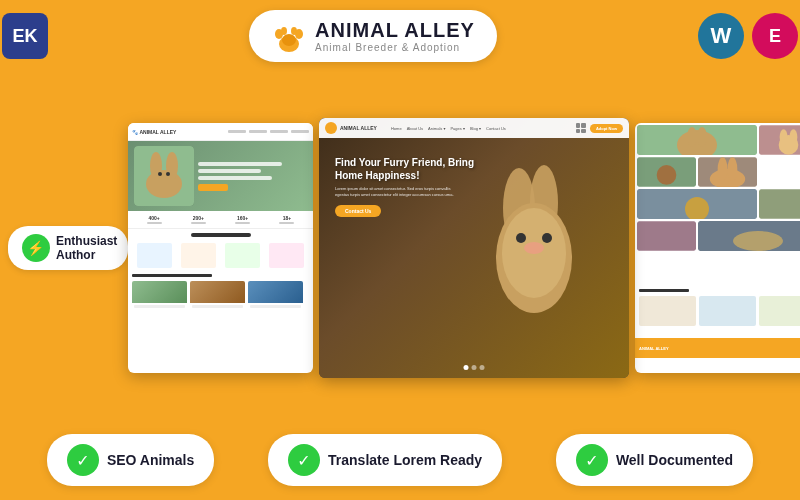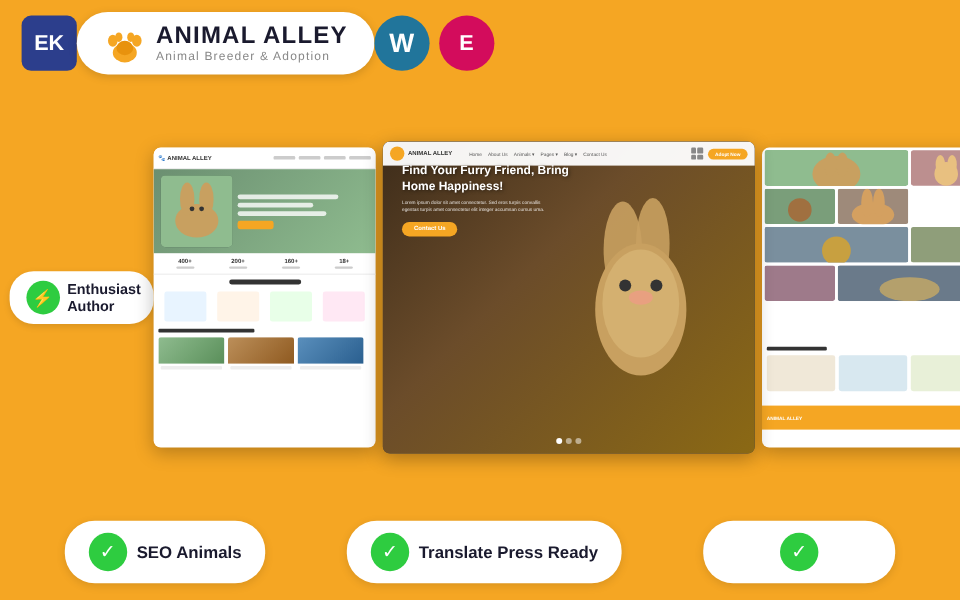--- a/index.html
+++ b/index.html
@@ -18,22 +18,23 @@
       position: relative;
       display: flex;
       flex-direction: column;
       align-items: center;
     }
 
     
     .top-bar {
       width: 100%;
       display: flex;
-      align-items: center;
-      padding: 10px 18px;
+      justify-content: space-between;
+      align-items: center;
+      padding: 10px 2px;
     }
 
     .top-logo-left {
       width: 46px;
       height: 46px;
       background: #2c3e8c;
       border-radius: 8px;
       display: flex;
       align-items: center;
       justify-content: center;
@@ -673,21 +674,21 @@
           <div style="margin-left:auto;display:flex;gap:4px;align-items:center;">
             <div style="display:grid;grid-template-columns:1fr 1fr;grid-template-rows:1fr 1fr;gap:1px;width:10px;height:10px;">
               <div style="background:#888;border-radius:1px;"></div>
               <div style="background:#888;border-radius:1px;"></div>
               <div style="background:#888;border-radius:1px;"></div>
               <div style="background:#888;border-radius:1px;"></div>
             </div>
             <div class="center-nav-btn">Adopt Now</div>
           </div>
         </div>
-        <div class="hero-content" style="position:absolute;left:16px;top:18px;z-index:3;">
+        <div class="hero-content" style="position:absolute;left:16px;top:38px;z-index:3;">
           <div class="hero-heading">Find Your Furry Friend, Bring<br>Home Happiness!</div>
           <div class="hero-sub">Lorem ipsum dolor sit amet consectetur. Sed eros turpis convallis egestas turpis amet consectetur elit integer accumsan cursus uma.</div>
           <div class="hero-cta">Contact Us</div>
         </div>
         <div class="hero-dots">
           <div class="dot active"></div>
           <div class="dot"></div>
           <div class="dot"></div>
         </div>
       </div>
@@ -765,20 +766,21 @@
 
   </div>
 
   <div class="bottom-badges">
     <div class="bottom-badge">
       <div class="bottom-badge-icon">✓</div>
       <span class="bottom-badge-text">SEO Animals</span>
     </div>
     <div class="bottom-badge">
       <div class="bottom-badge-icon">✓</div>
-      <span class="bottom-badge-text">Translate Press Ready</span>
+      <span class="bottom-badge-text">Translate Lorem Ready</span>
     </div>
     <div class="bottom-badge">
       <div class="bottom-badge-icon">✓</div>
+      <span class="bottom-badge-text">Well Documented</span>
     </div>
   </div>
 
 </div>
 
 </body></html>

